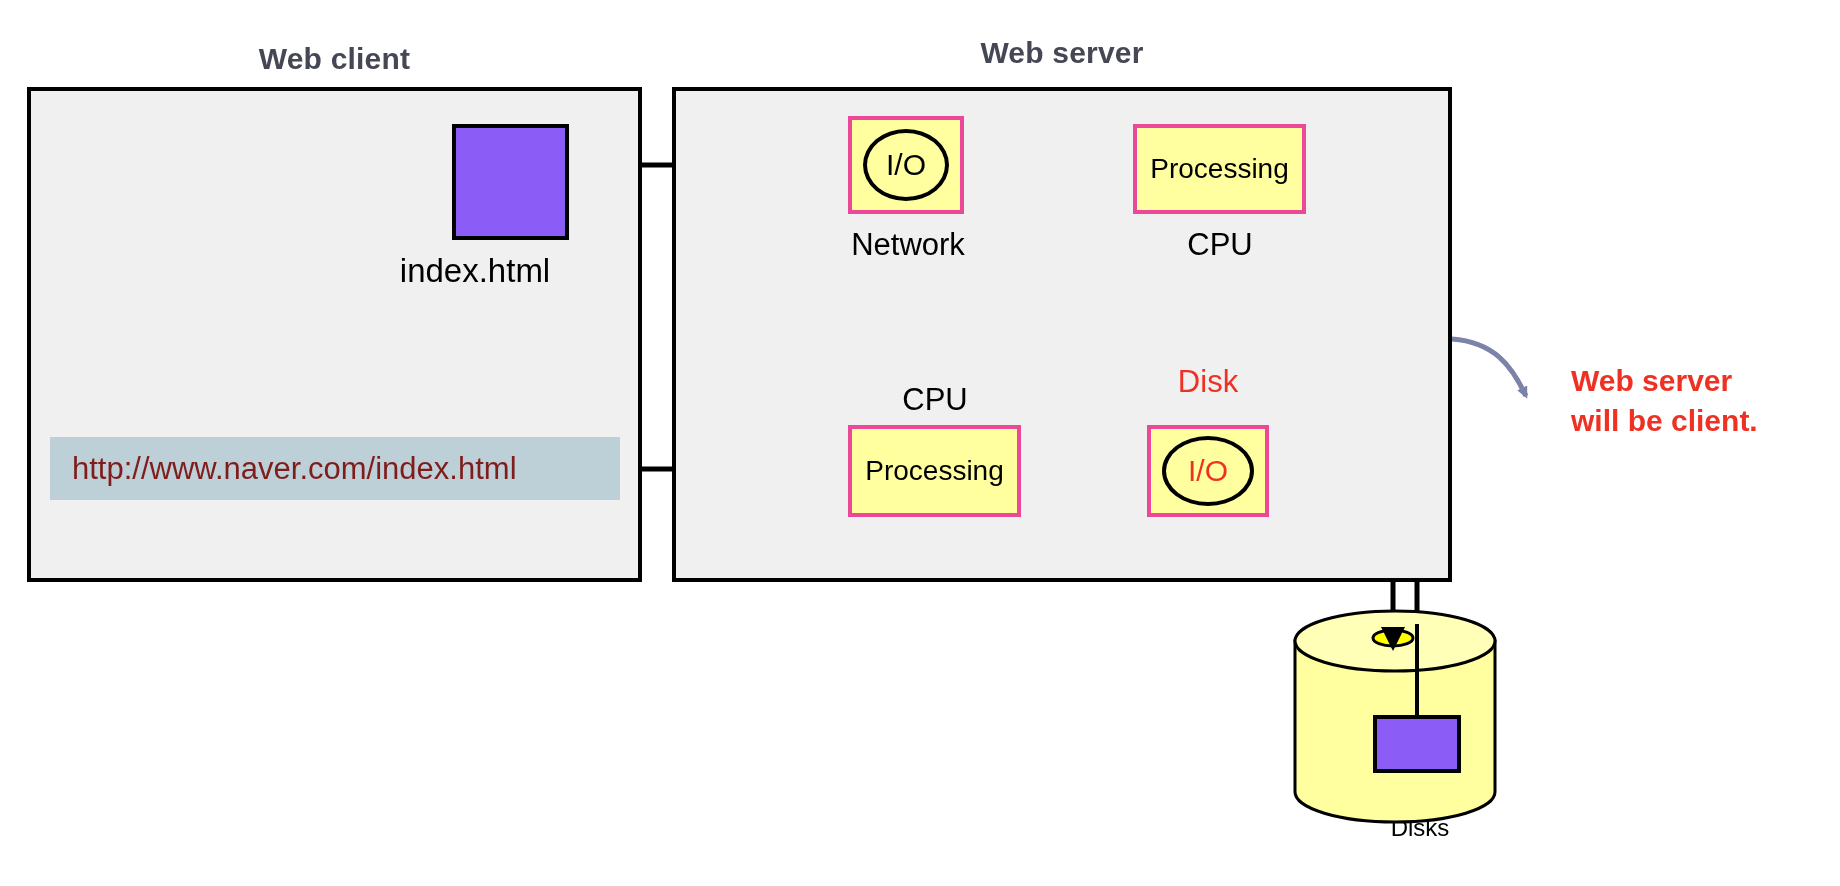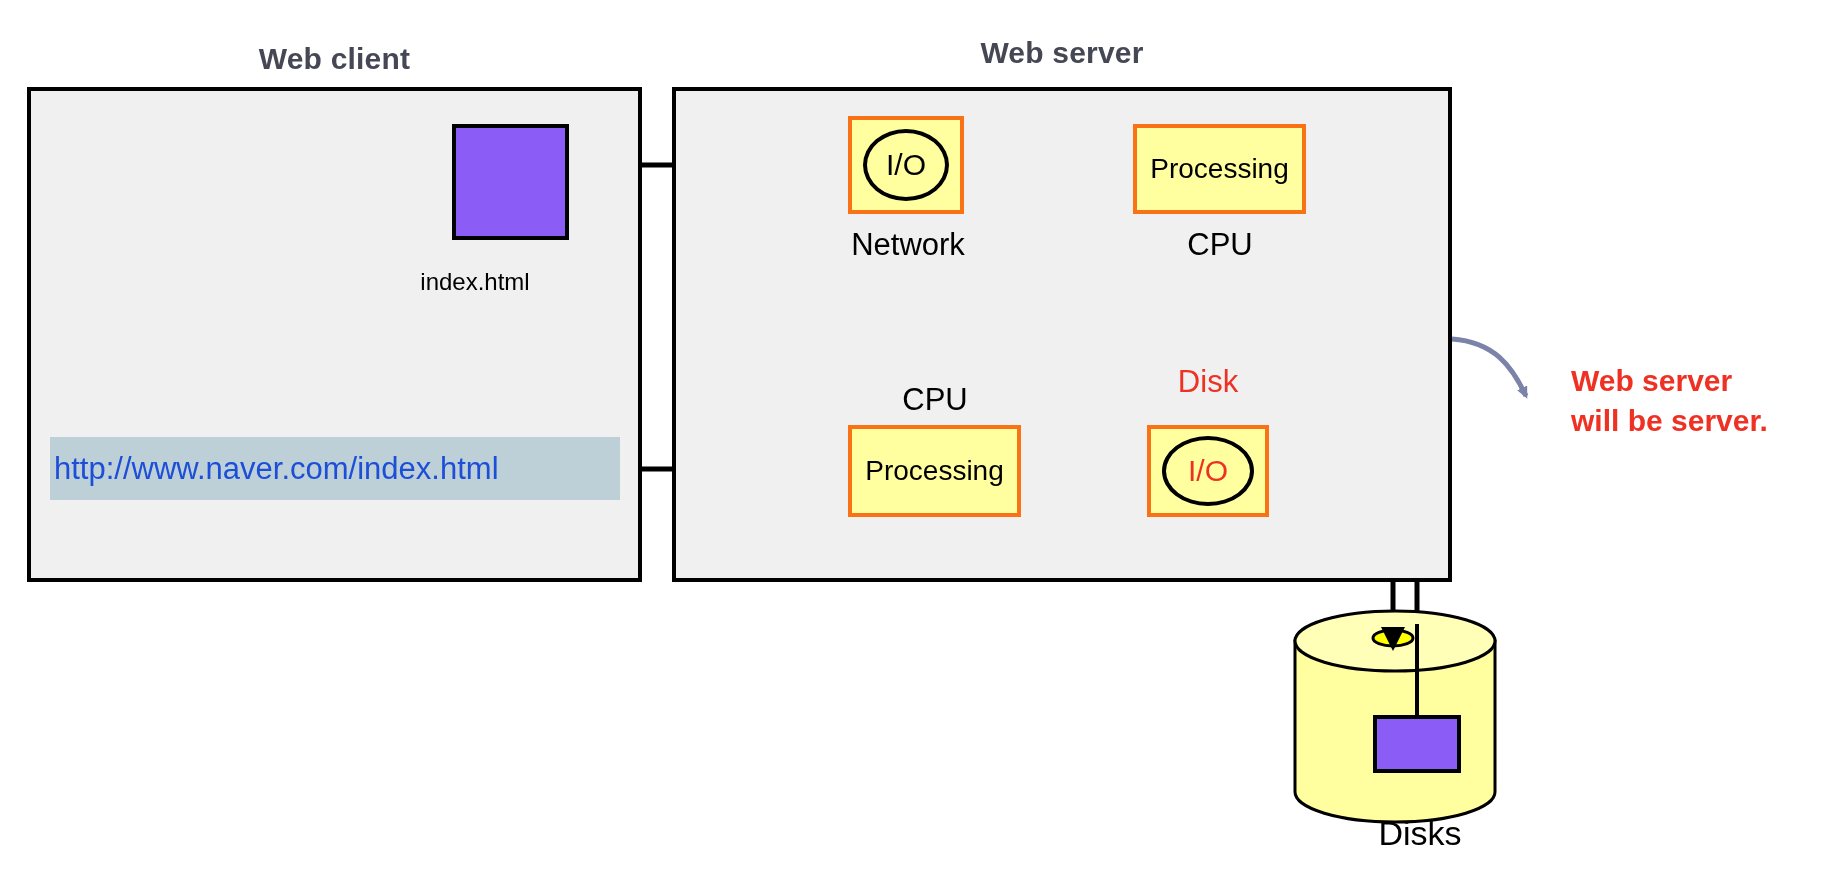--- a/index.html
+++ b/index.html
@@ -18,21 +18,21 @@
   .panel{position:absolute;background:#f0f0f0;border:4px solid #000000;box-sizing:border-box;}
   #client-panel{left:27px;top:63px;width:615px;height:495px;}
   #server-panel{left:672px;top:63px;width:780px;height:495px;}
 
   .panel-title{position:absolute;font-weight:bold;font-size:30px;color:#454754;
                letter-spacing:.2px;white-space:nowrap;text-align:center;}
   #client-title{left:27px;top:18px;width:615px;}
   #server-title{left:672px;top:12px;width:780px;}
 
   
-  .ybox{position:absolute;background:#ffffa0;border:4px solid #f97316;box-sizing:border-box;
+  .ybox{position:absolute;background:#ffffa0;border:4px solid #ec4899;box-sizing:border-box;
         display:flex;align-items:center;justify-content:center;}
   .ybox .lbl{font-size:28px;color:#000;line-height:1;white-space:nowrap;}
 
   #net-io{left:848px;top:92px;width:116px;height:98px;}
   #cpu-proc-top{left:1133px;top:100px;width:173px;height:90px;}
   #cpu-proc-bot{left:848px;top:401px;width:173px;height:92px;}
   #disk-io{left:1147px;top:401px;width:122px;height:92px;}
 
   .io-oval{position:absolute;left:50%;top:50%;transform:translate(-50%,-50%);
            width:78px;height:64px;border:4px solid #000;border-radius:50%;
@@ -40,31 +40,31 @@
   #disk-io .io-oval{width:84px;height:62px;}
   .io-oval .lbl{font-size:30px;}
   .io-red{color:#ef3124 !important;}
 
   
   .caption{position:absolute;font-size:31px;color:#000;white-space:nowrap;text-align:center;}
   #network-caption{left:838px;top:203px;width:140px;}
   #cpu-caption-top{left:1150px;top:203px;width:140px;}
   #cpu-caption-bot{left:865px;top:358px;width:140px;}
   #disk-caption{left:1148px;top:340px;width:120px;color:#ef3124;}
-  #disks-caption{left:1310px;top:790px;width:220px;font-size:34px;}
-  #indexhtml-caption{left:365px;top:244px;width:220px;font-size:24px;}
+  #disks-caption{left:1310px;top:790px;width:220px;font-size:24px;}
+  #indexhtml-caption{left:365px;top:228px;width:220px;font-size:33px;}
 
   
   .purple{position:absolute;background:#8b5cf6;border:4px solid #000;box-sizing:border-box;}
   #client-file{left:452px;top:100px;width:117px;height:116px;}
 
   
   #url-bar{position:absolute;left:50px;top:413px;width:570px;height:63px;
            background:#bdd0d8;display:flex;align-items:center;}
-  #url-bar .urltext{font-size:31px;color:#1d4ed8;padding-left:4px;white-space:nowrap;}
+  #url-bar .urltext{font-size:31px;color:#7f1d1d;padding-left:22px;white-space:nowrap;}
 
   
   #warning-note{position:absolute;left:1571px;top:337px;width:270px;
                 font-size:30px;font-weight:bold;color:#ef3124;line-height:1.32;}
   #warning-note span{display:block;white-space:nowrap;}
 </style>
 </head>
 <body>
 
 <div class="stage">
@@ -142,21 +142,21 @@
 
     <div class="caption" id="disk-caption">Disk</div>
     <div class="ybox" id="disk-io">
       <div class="io-oval">
         <span class="lbl io-red">I/O</span>
       </div>
     </div>
 
     <div id="warning-note">
       <span>Web server</span>
-      <span>will be server.</span>
+      <span>will be client.</span>
     </div>
 
     <div class="caption" id="disks-caption">Disks</div>
   </div>
 
   <svg class="layer over" viewBox="0 0 1840 886" style="pointer-events:none;">
     <g>
 
       <path d="M1295,617 L1295,768 A100,30 0 0 0 1495,768 L1495,617 Z" fill="#ffffa0" stroke="#000" stroke-width="3"></path>
 

